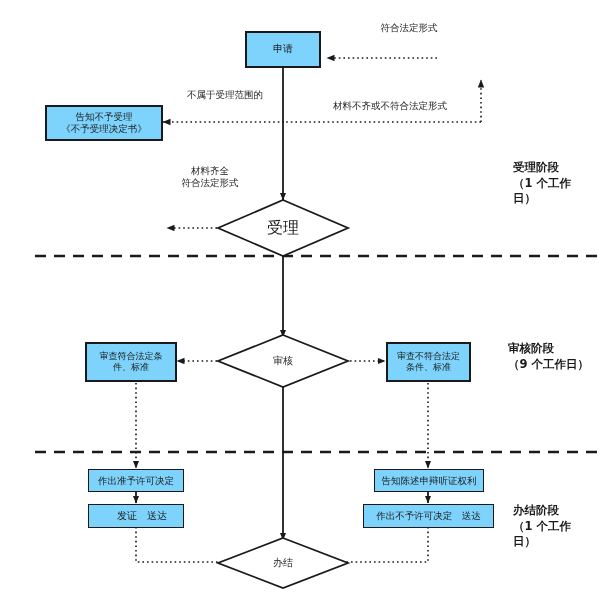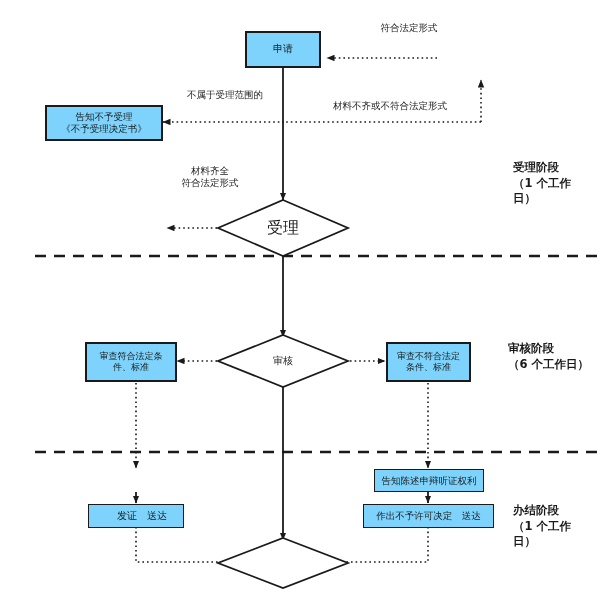--- a/index.html
+++ b/index.html
@@ -157,33 +157,39 @@
   <div class="node" style="left:85px; top:342px; width:92px; height:40px; font-size:9px;">
     <span>审查符合法定条</span>
     <span>件、标准</span>
   </div>
 
   <div class="node" style="left:386px; top:342px; width:85px; height:40px; font-size:9px;">
     <span>审查不符合法定</span>
     <span>条件、标准</span>
   </div>
 
+  <div class="node thin" style="left:88px; top:469px; width:96px; height:23px; font-size:9.5px;">
+    <span>作出准予许可决定</span>
+  </div>
 
   <div class="node thin" style="left:88px; top:504px; width:96px; height:24px; font-size:10px;padding-left:12px;">
     <span>发证　送达</span>
   </div>
 
   <div class="node thin" style="left:374px; top:469px; width:110px; height:23px; font-size:9.5px;">
     <span>告知陈述申辩听证权利</span>
   </div>
 
   <div class="node thin" style="left:363px; top:504px; width:131px; height:24px; font-size:9.5px;">
     <span>作出不予许可决定　送达</span>
   </div>
 
+  <div class="diamond" style="left:218px; top:538px; width:130px; height:50px;">
+    <div class="dlabel" style="font-size:10px;">办结</div>
+  </div>
 
   <div class="edge-label" style="left:344px; top:22px; width:130px; font-size:9.5px;">
     <span>符合法定形式</span>
   </div>
 
   <div class="edge-label" style="left:165px; top:89px; width:120px; font-size:9.5px;">
     <span>不属于受理范围的</span>
   </div>
 
   <div class="edge-label" style="left:295px; top:100px; width:190px; font-size:9.5px;">
@@ -196,21 +202,21 @@
   </div>
 
   <div class="stage-label" style="left:513px; top:160px; width:85px; font-size:11.5px;">
     <span>受理阶段</span>
     <span>（1 个工作</span>
     <span>日）</span>
   </div>
 
   <div class="stage-label" style="left:508px; top:341px; width:95px; font-size:11.5px;">
     <span>审核阶段</span>
-    <span>（6 个工作日）</span>
+    <span>（9 个工作日）</span>
   </div>
 
   <div class="stage-label" style="left:513px; top:503px; width:85px; font-size:11.5px;">
     <span>办结阶段</span>
     <span>（1 个工作</span>
     <span>日）</span>
   </div>
 
 </div>
 

